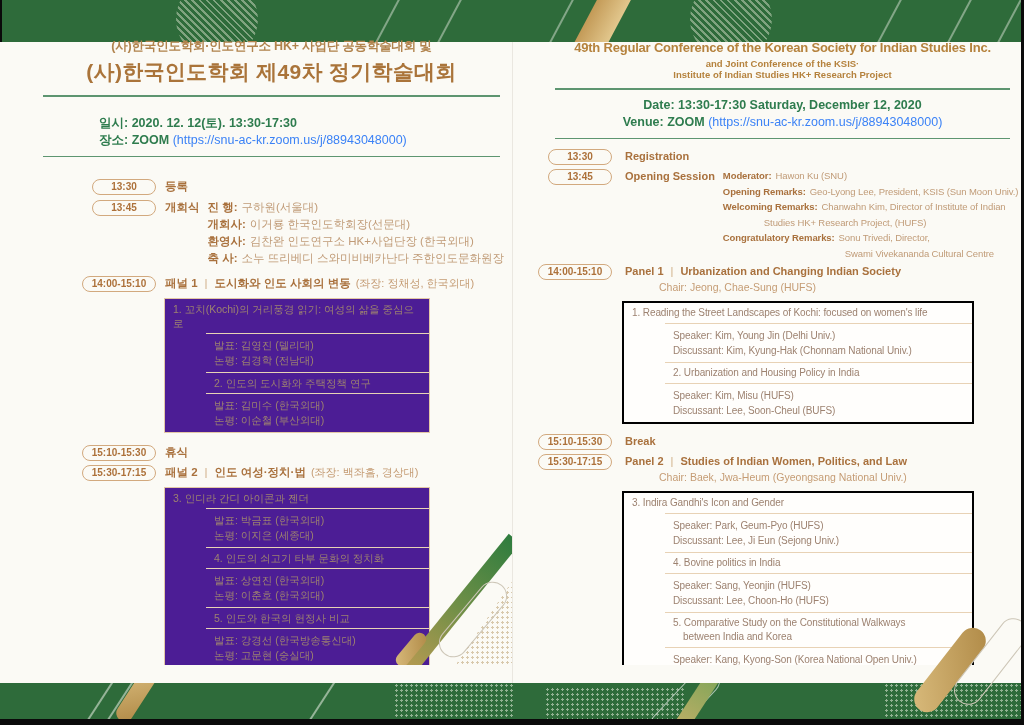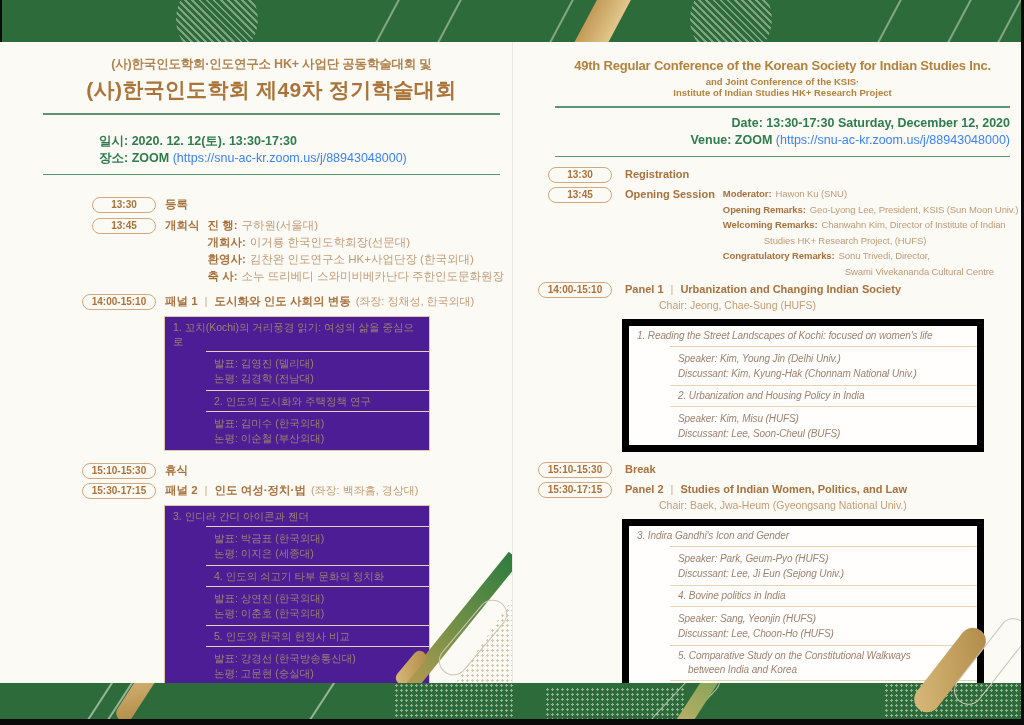--- a/index.html
+++ b/index.html
@@ -23,33 +23,33 @@
   .dotsW{background-image:radial-gradient(#d8c8ab 1px,transparent 1.3px);background-size:5px 5px;position:absolute;}
   .cap{position:absolute;border-radius:999px;}
   .capG{background:linear-gradient(135deg,#d9bb7c,#b08a47);}
   .capO{border:1.5px solid #cdc6b7;background:transparent;}
   .stripeFold{position:absolute;left:452px;top:495px;width:15px;height:175px;transform:rotate(39deg);
               background:linear-gradient(to top,#bb9b52,#6f8f47,#2e7c3e);}
   .stripeBar{position:absolute;left:688px;top:-20px;width:15px;height:82px;transform:rotate(33deg);
              background:linear-gradient(to bottom,#7ca457,#c8b069);}
   .thinFold{position:absolute;left:414px;top:590px;width:1px;height:80px;background:#d9d4c9;transform:rotate(39deg);}
   
-  .page{position:absolute;top:42px;width:512px;height:641px;overflow:hidden;}
+  .page{position:absolute;top:24px;width:512px;height:641px;overflow:hidden;}
   .pgL{left:0;}
   .pgR{left:512px;}
   .inner{margin:0 12px 0 43px;}
   .innerR{margin:0 14px 0 43px;}
   
   .hl1{margin-top:14px;text-align:center;font-size:12.5px;font-weight:bold;color:#b1834d;letter-spacing:-.2px;}
   .hl2{margin-top:3px;text-align:center;font-size:21px;font-weight:bold;color:#aa743a;letter-spacing:.3px;}
   .hr1{margin-top:16px;text-align:center;font-size:13px;font-weight:bold;color:#b5823d;letter-spacing:-.2px;}
   .hr2{margin-top:3px;text-align:center;font-size:9.5px;font-weight:bold;color:#b5823d;}
   .grule{height:1.5px;background:#5d9570;margin-top:9px;}
   .dateblk{padding:18px 0 7px 56px;}
-  .dateblkR{padding:7px 0 7px 0;text-align:right;}
+  .dateblkR{padding:7px 0 7px 0;text-align:center;}
   .gline{font-size:12.5px;font-weight:bold;color:#2e7c4e;line-height:17px;}
   .gurl{color:#3b82f6;font-weight:normal;}
   
   .sched{margin-top:22px;}
   .schedR{margin-top:10px;}
   .srow{display:flex;align-items:flex-start;}
   .tcol{width:156px;display:flex;justify-content:flex-end;flex:none;}
   .tcolR{width:100px;display:flex;justify-content:flex-end;flex:none;}
   .pill{border:1px solid #d2a97e;border-radius:10px;color:#ad713a;font-weight:bold;font-size:10px;
         padding:1px 0;text-align:center;width:62px;line-height:12px;}
@@ -63,21 +63,21 @@
   .opl span{color:#c09b77;font-weight:normal;margin-left:4px;}
   .oplinesR{font-size:9.5px;letter-spacing:-.1px;}
   .oplinesR .opl{margin-bottom:1.5px;line-height:14px;}
   .ind1{margin-left:41px;}
   .ind2{margin-left:122px;}
   .psep{color:#cfae87;font-weight:normal;margin:0 7px;}
   .chairL{color:#c59c74;font-weight:normal;font-size:11px;margin-left:5px;}
   .pchair{color:#c59c74;font-weight:normal;font-size:10.5px;margin-left:34px;margin-top:1px;}
   
   .pbox{margin-left:164px;width:264px;border:1px solid #e3c7a6;background:#4c1d95;margin-top:6px;}
-  .pboxR{margin-left:110px;width:348px;border:7px solid #000000;background:#fffefc;margin-top:6px;font-style:italic;}
+  .pboxR{margin-left:110px;width:348px;border:2px solid #000000;background:#fffefc;margin-top:6px;}
   .pbox>div+div,.pboxR>div+div{border-top:1px solid #e8d2b5;margin-left:41px;}
   .bt{padding:3px 8px;font-size:10.5px;color:#9d8270;line-height:14px;}
   .bp{padding:4px 8px;font-size:10.5px;color:#9d8270;line-height:15px;}
   .pboxR .bt,.pboxR .bp{font-size:10px;letter-spacing:-.1px;}
   .t2{margin-left:10px;}
   .mt5{margin-top:5px;} .mt8{margin-top:8px;} .mt12{margin-top:12px;} .mt10{margin-top:10px;}
   .mt4{margin-top:4px;} .mt2{margin-top:2px;}
 </style>
 </head>
 <body>

